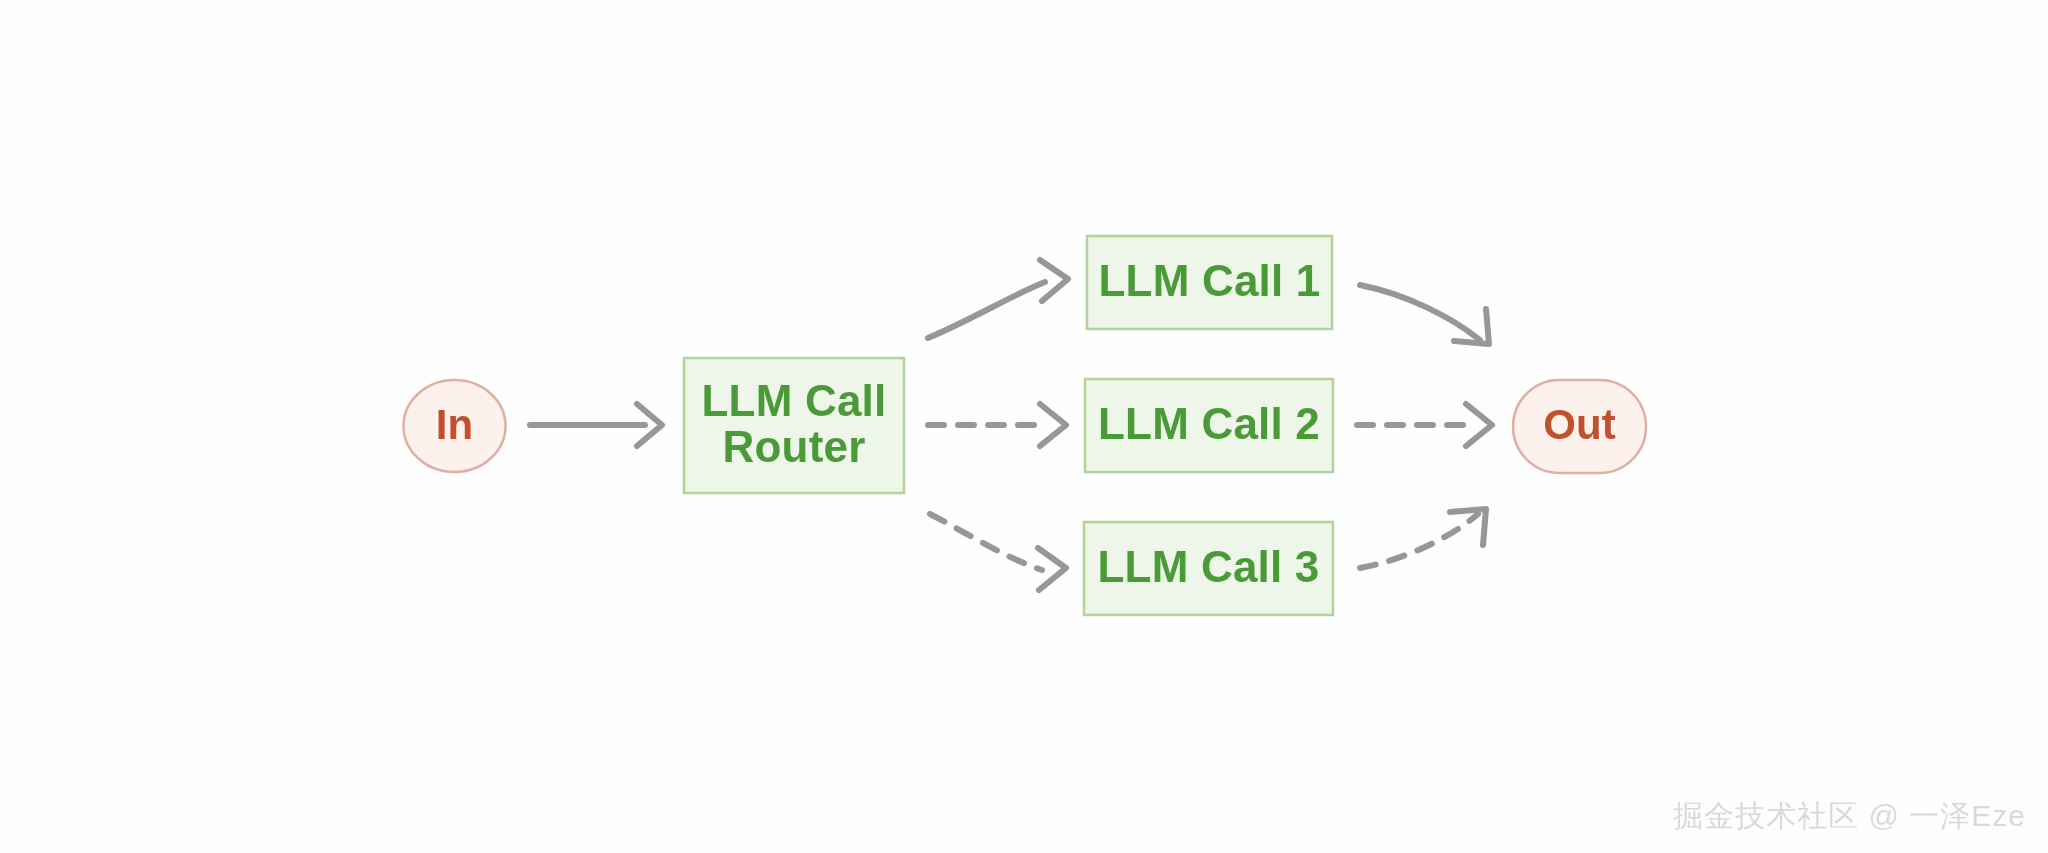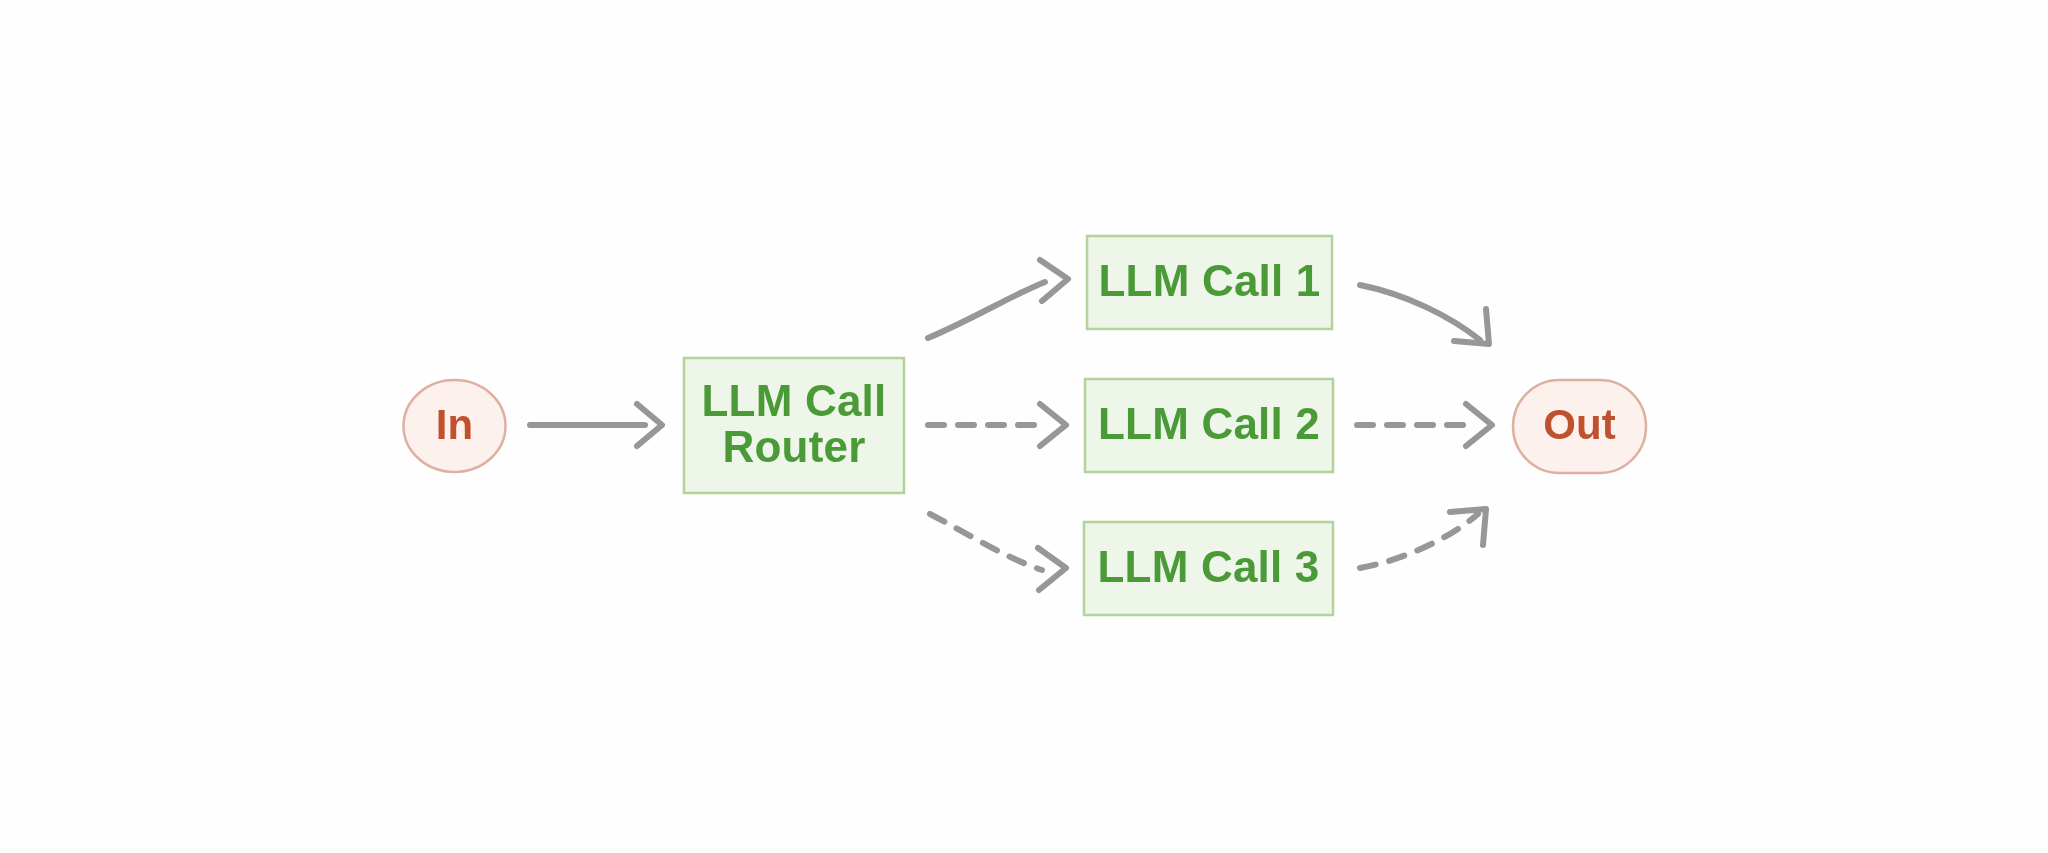--- a/index.html
+++ b/index.html
@@ -123,14 +123,15 @@
       <text class="node-label llm-label" x="1208.5" y="570">LLM Call 3</text>
     </g>
 
     <g>
       <rect x="1513" y="380" width="133" height="93" rx="46.5" ry="46.5" fill="#fcf1ec" stroke="#dfb0a2" stroke-width="2.5"></rect>
       <text class="node-label io-label" x="1579.5" y="428">Out</text>
     </g>
 
   </svg>
 
+  <div class="watermark-text">掘金技术社区 @ 一泽Eze</div>
 
 </div>
 
 </body></html>

